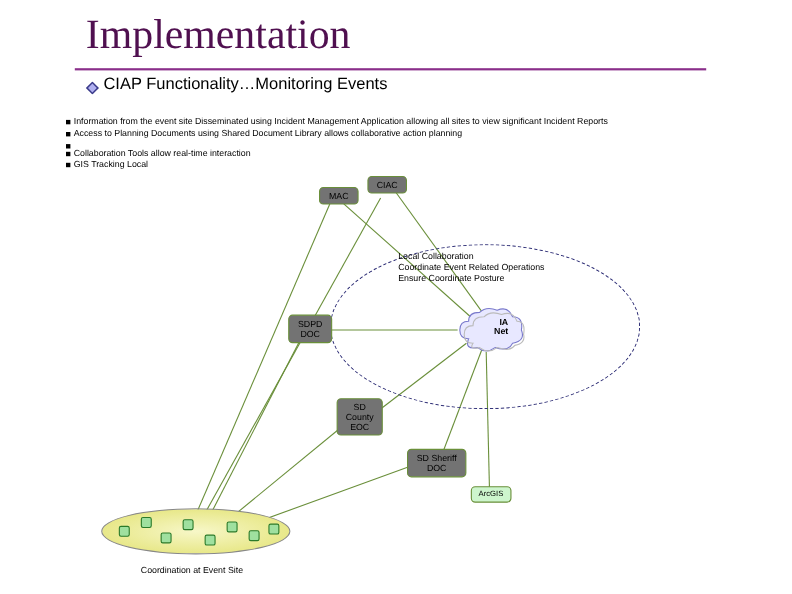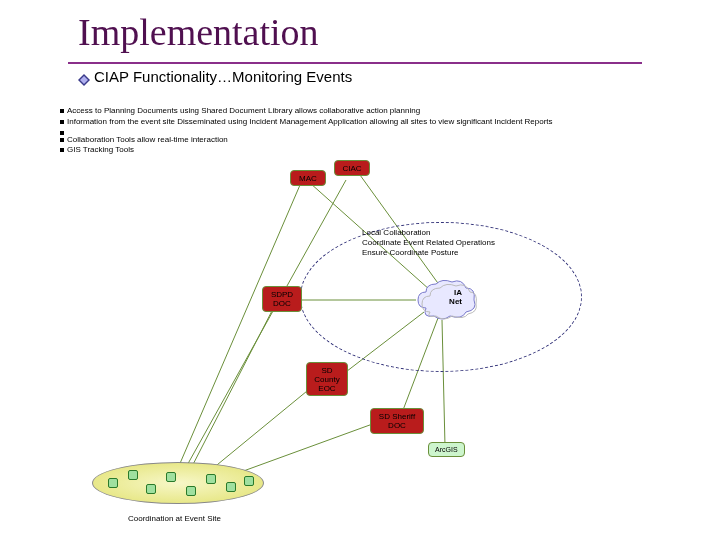--- a/index.html
+++ b/index.html
@@ -5,21 +5,21 @@
 html,body{margin:0;padding:0;width:720px;height:540px;background:#fff;font-family:Verdana,Arial,sans-serif;overflow:hidden}
 .slide{position:relative;width:696px;height:540px}
 .title{position:absolute;left:78px;top:10px;font-family:Georgia,'Times New Roman',serif;font-size:38px;color:#501050;font-weight:400}
 .title-underline{position:absolute;left:68px;top:62px;width:574px;height:2px;background:#8a2f8a}
 .sub-bullet-marker{position:absolute;left:78px;top:74px;width:10px;height:10px}
 .sub-bullet-marker svg{display:block}
 .subtitle{position:absolute;left:94px;top:68px;font-size:15px;color:#000}
 .bullets{position:absolute;left:60px;top:106px;font-size:8px;color:#000;line-height:1.35}
 .bullets .b{display:flex;align-items:flex-start}
 .bullets .dot{width:4px;height:4px;background:#000;margin-top:3px;margin-right:3px;flex:none}
-.node{position:absolute;border:1px solid #6a8f3a;border-radius:4px;background:#b91c1c;font-size:8px;color:#000;text-align:center;display:flex;align-items:center;justify-content:center;padding:2px 0;box-sizing:border-box}
+.node{position:absolute;border:1px solid #6a8f3a;border-radius:4px;background:#737373;font-size:8px;color:#000;text-align:center;display:flex;align-items:center;justify-content:center;padding:2px 0;box-sizing:border-box}
 .dashed-ellipse{position:absolute;border:1px dashed #34347a;border-radius:50%}
 .local-text{position:absolute;font-size:8px;color:#000;line-height:1.25}
 .caption{position:absolute;font-size:8px;color:#000}
 .ia-cloud{position:absolute}
 .ia-label{position:absolute;font-size:8px;color:#000;text-align:right;font-weight:bold}
 .arcgis{position:absolute;border:1px solid #6a8f3a;border-radius:4px;background:#cdf5cd;font-size:7px;color:#000;text-align:center;padding:3px 6px}
 .event-ellipse{position:absolute;border:1px solid #888;border-radius:50%;background:radial-gradient(ellipse at center,#f7f7c8 0%,#e8e88a 70%,#d8d860 100%)}
 .team{position:absolute;width:8px;height:8px;border:1px solid #2a7a2a;background:#9fe09f;border-radius:2px}
 svg.connectors{position:absolute;left:0;top:0;width:720px;height:540px;pointer-events:none}
 </style>
@@ -34,36 +34,36 @@
 <svg width="12" height="12" viewBox="0 0 12 12">
   <polygon points="6,0 12,6 6,12 0,6" fill="#3a3a8a"></polygon>
   <polygon points="6,2 10,6 6,10 2,6" fill="#b0b0f0"></polygon>
 </svg>
 </div>
 <div class="subtitle">CIAP Functionality…Monitoring Events</div>
 
 <div class="bullets">
   <div class="b">
         <span class="dot"></span>
-        <span>Access to Planning Documents using Shared Document Library allows collaborative action planning</span>
+        <span>Information from the event site Disseminated using Incident Management Application allowing all sites to view significant Incident Reports</span>
       </div>
   <div class="b">
         <span class="dot"></span>
-        <span>Information from the event site Disseminated using Incident Management Application allowing all sites to view significant Incident Reports</span>
+        <span>Access to Planning Documents using Shared Document Library allows collaborative action planning</span>
       </div>
   <div class="b">
         <span class="dot"></span>
       </div>
   <div class="b">
         <span class="dot"></span>
         <span>Collaboration Tools allow real-time interaction</span>
       </div>
   <div class="b">
         <span class="dot"></span>
-        <span>GIS Tracking Tools</span>
+        <span>GIS Tracking Local</span>
       </div>
 </div>
 
 <svg class="connectors">
 
   <line x1="310" y1="183" x2="430" y2="290" stroke="#6a8f3a" stroke-width="1"></line>
   <line x1="360" y1="175" x2="440" y2="286" stroke="#6a8f3a" stroke-width="1"></line>
   <line x1="295" y1="300" x2="416" y2="300" stroke="#6a8f3a" stroke-width="1"></line>
   <line x1="338" y1="378" x2="424" y2="312" stroke="#6a8f3a" stroke-width="1"></line>
   <line x1="400" y1="418" x2="438" y2="318" stroke="#6a8f3a" stroke-width="1"></line>

